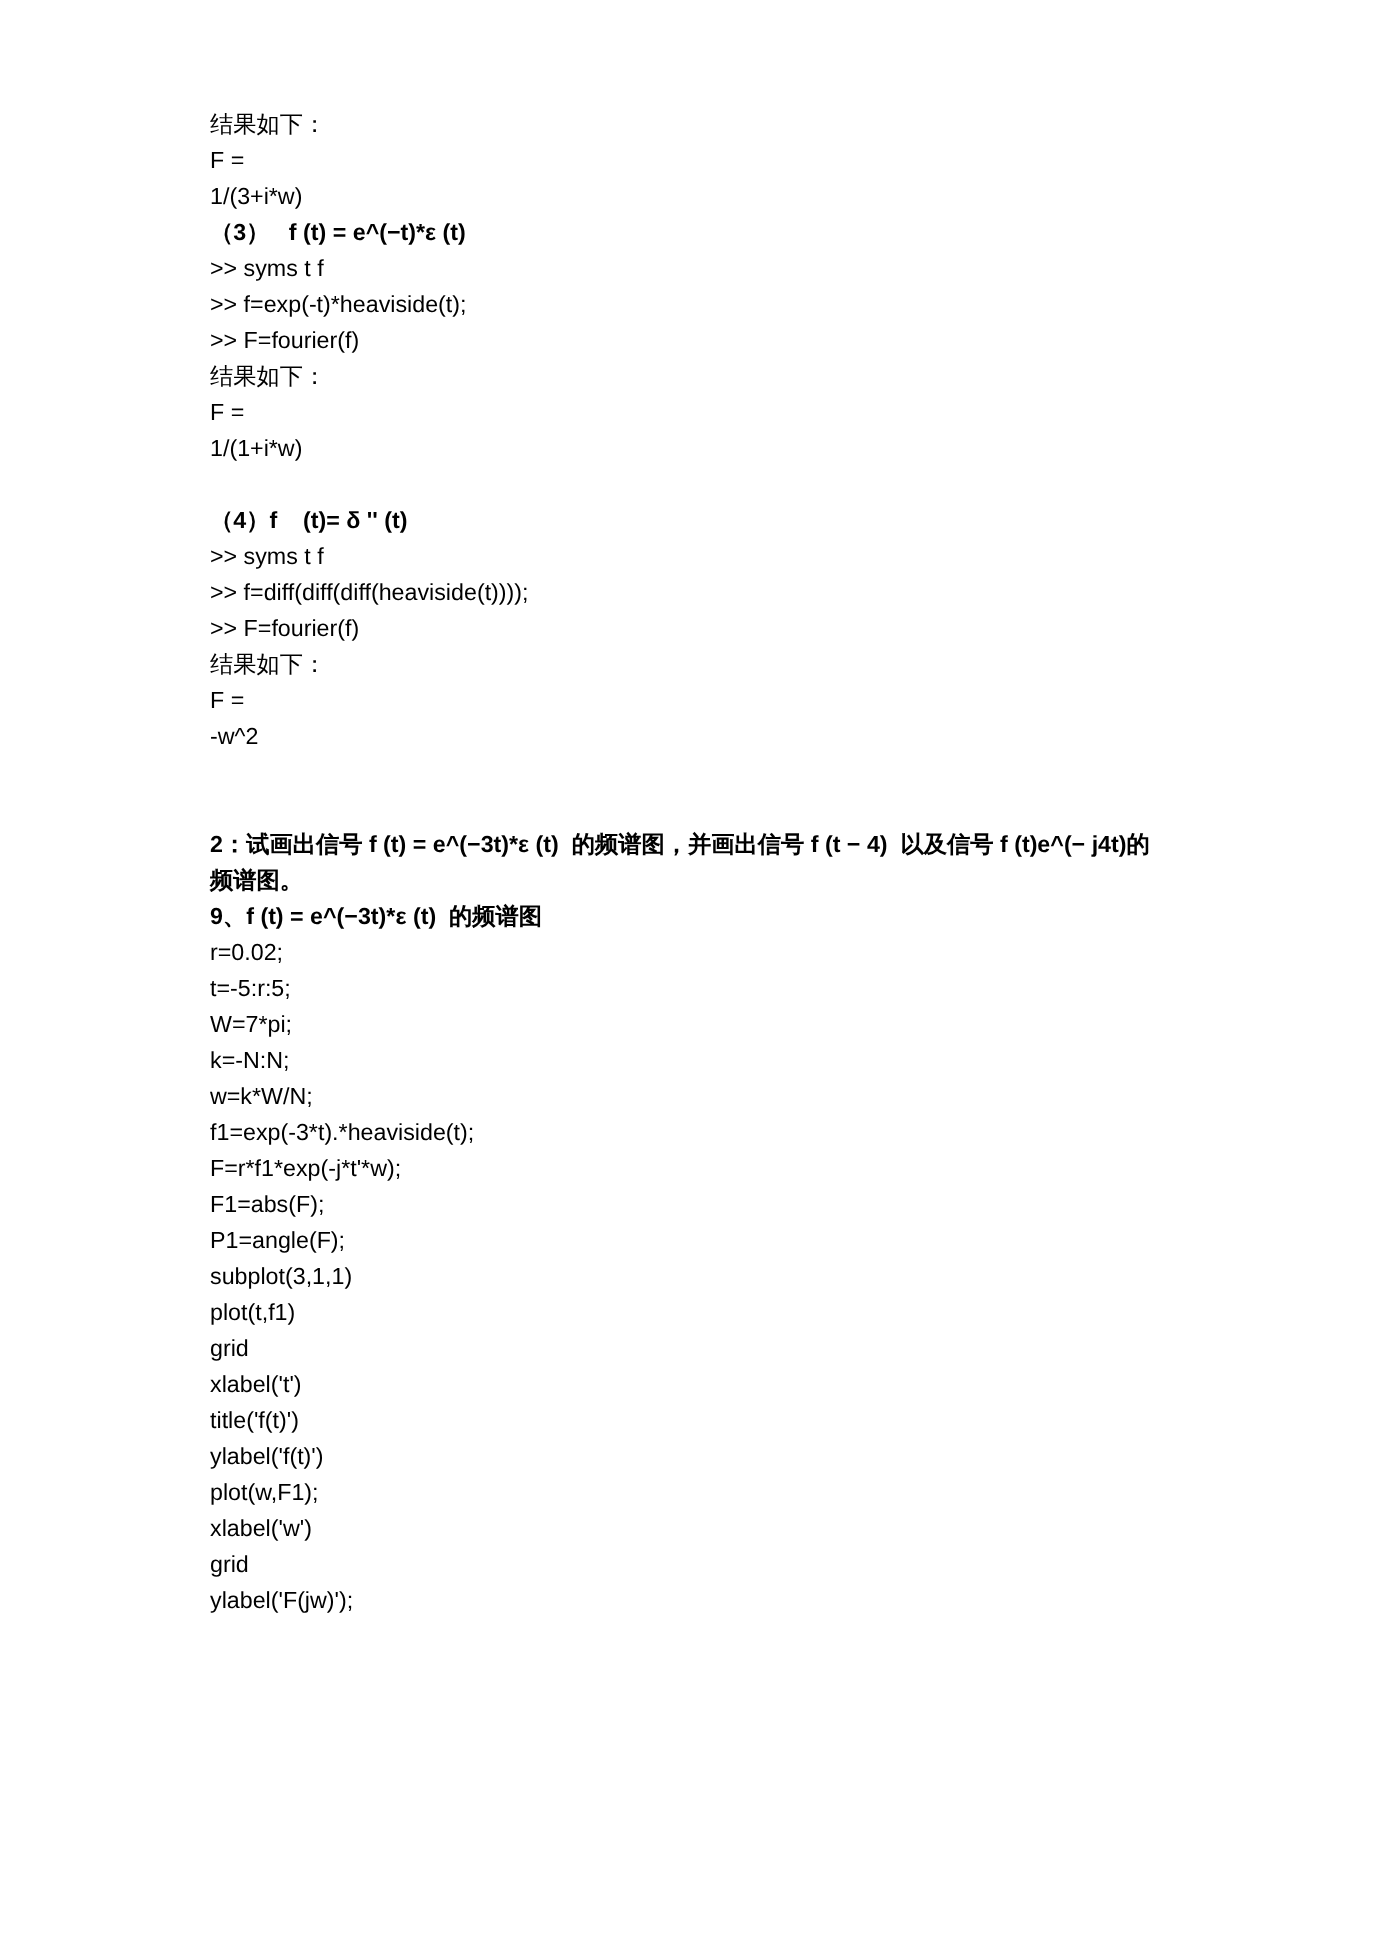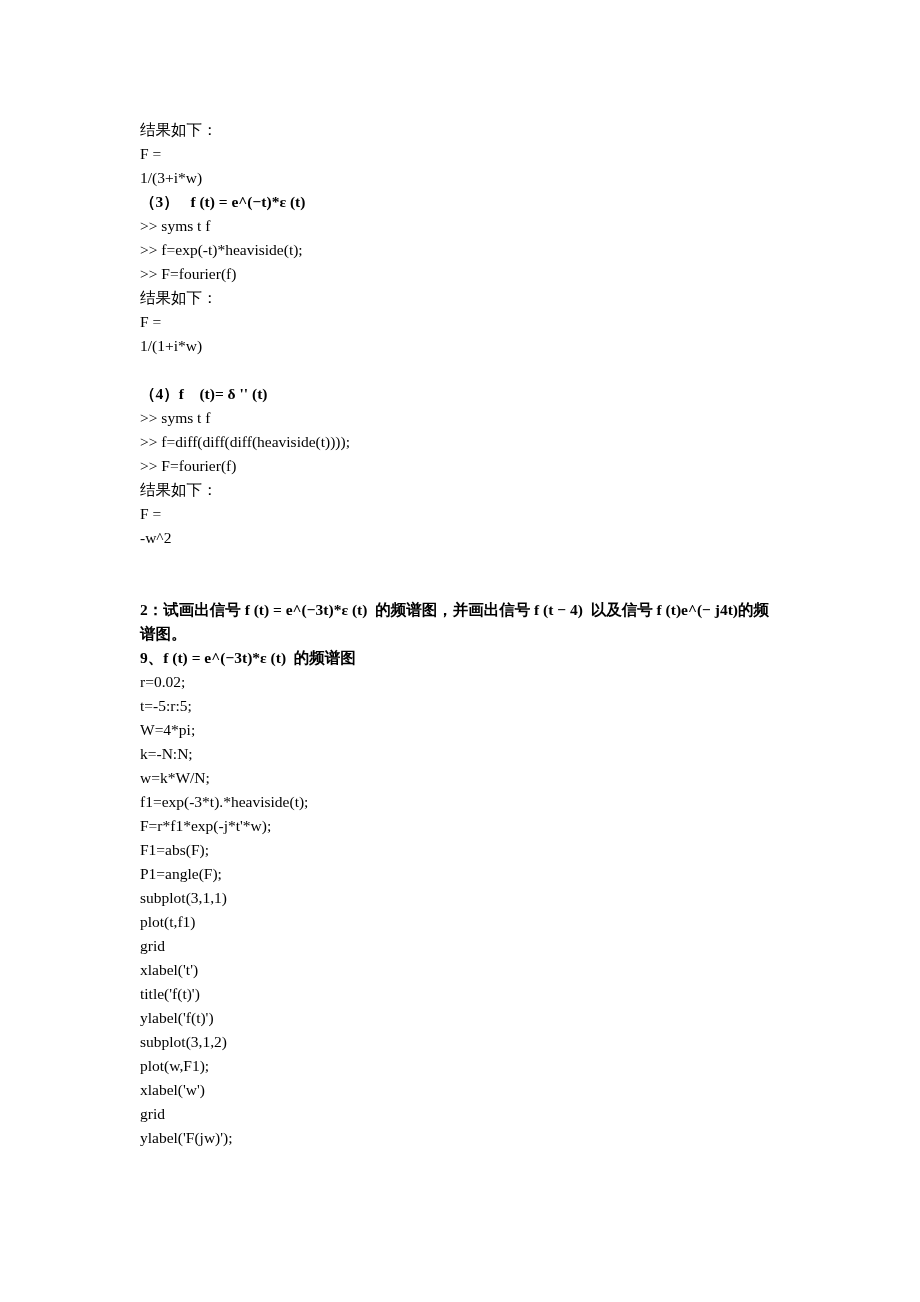--- a/index.html
+++ b/index.html
@@ -5,23 +5,23 @@
   html, body {
     margin: 0;
     padding: 0;
     background: #ffffff;
     width: 920px;
   }
   .page {
     width: 920px;
     min-height: 1302px;
     box-sizing: border-box;
-    padding: 118px 140px 100px 140px;
+    padding: 72px 140px 100px 140px;
     background: #ffffff;
-    font-family: Liberation Serif, serif;
+    font-family: Liberation Sans, sans-serif;
     font-size: 15.5px;
     line-height: 24px;
     color: #000000;
   }
   .line {
     white-space: pre-wrap;
   }
   .bold {
     font-weight: bold;
   }
@@ -55,32 +55,31 @@
   <div class="line">F =</div>
   <div class="line">-w^2</div>
 
   <div class="spacer"></div>
   <div class="spacer"></div>
 
   <div class="line bold">2：试画出信号 f (t) = e^(−3t)*ε (t)  的频谱图，并画出信号 f (t − 4)  以及信号 f (t)e^(− j4t)的频谱图。</div>
   <div class="line bold">9、f (t) = e^(−3t)*ε (t)  的频谱图</div>
   <div class="line">r=0.02;</div>
   <div class="line">t=-5:r:5;</div>
-  <div class="line">W=4*pi;</div>
+  <div class="line">W=7*pi;</div>
   <div class="line">k=-N:N;</div>
   <div class="line">w=k*W/N;</div>
   <div class="line">f1=exp(-3*t).*heaviside(t);</div>
   <div class="line">F=r*f1*exp(-j*t'*w);</div>
   <div class="line">F1=abs(F);</div>
   <div class="line">P1=angle(F);</div>
   <div class="line">subplot(3,1,1)</div>
   <div class="line">plot(t,f1)</div>
   <div class="line">grid</div>
   <div class="line">xlabel('t')</div>
   <div class="line">title('f(t)')</div>
   <div class="line">ylabel('f(t)')</div>
-  <div class="line">subplot(3,1,2)</div>
   <div class="line">plot(w,F1);</div>
   <div class="line">xlabel('w')</div>
   <div class="line">grid</div>
   <div class="line">ylabel('F(jw)');</div>
 
 </div>
 
 </body></html>

